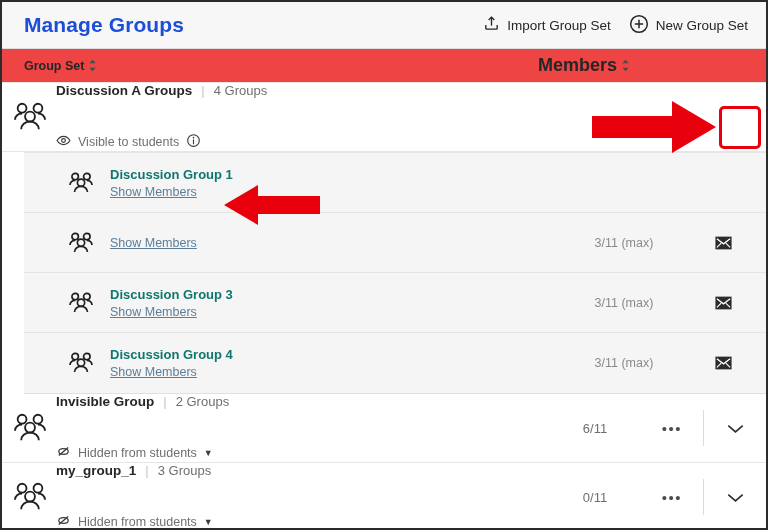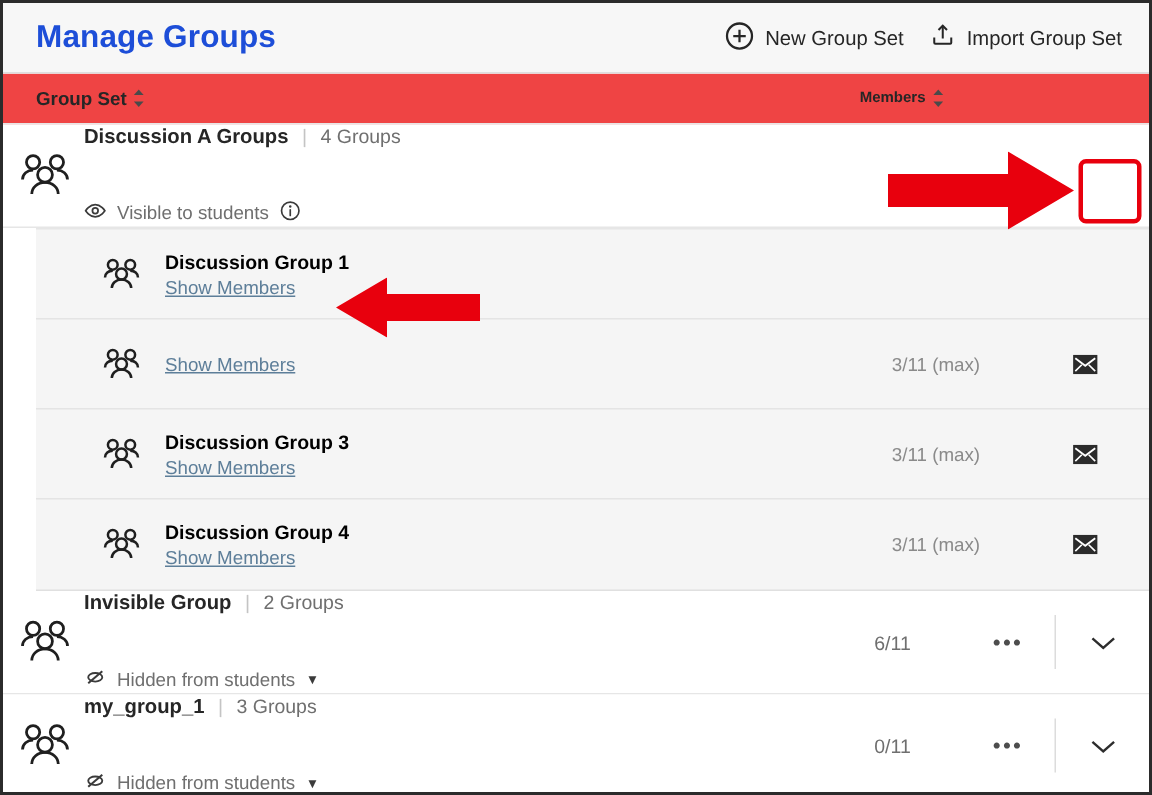--- a/index.html
+++ b/index.html
@@ -72,21 +72,21 @@
     font-weight: bold;
     color: #262626;
     display: flex;
     align-items: center;
     gap: 4px;
     cursor: pointer;
   }
   .col-header .col-members {
     margin-left: auto;
     margin-right: 112px;
-    font-size: 10px;
+    font-size: 18px;
     font-weight: bold;
     color: #262626;
     display: flex;
     align-items: center;
     gap: 4px;
     cursor: pointer;
     text-align: center;
   }
   .sort-arrows {
     display: inline-flex;
@@ -170,21 +170,21 @@
   .nested-row {
     display: flex;
     align-items: center;
     height: 60px;
     padding-left: 44px;
     border-bottom: 1px solid #e4e4e4;
   }
   .nested-row.last { border-bottom: none; }
   .ng-icon { width: 42px; flex: 0 0 42px; display: flex; align-items: center; }
   .ng-text { display: flex; flex-direction: column; gap: 3px; }
-  .ng-name { font-size: 13px; font-weight: bold; color: #000000; }
+  .ng-name { font-size: 13px; font-weight: bold; color: #0f766e; }
   .ng-link {
     font-size: 12.5px;
     color: #5d7e99;
     text-decoration: underline;
     cursor: pointer;
     align-self: flex-start;
   }
   .ng-right {
     margin-left: auto;
     display: flex;
@@ -222,40 +222,40 @@
 </style>
 </head>
 <body>
 
 <div id="app">
 
   <div class="page-header">
     <div class="page-title">Manage Groups</div>
 
     <div class="header-actions">
-
-      <button class="hdr-btn">
-        <span>
-          <svg width="20" height="20" viewBox="0 0 24 24" fill="none" stroke="#262626" stroke-width="1.8">
-            <circle cx="12" cy="12" r="10"></circle>
-            <path d="M12 7v10M7 12h10"></path>
-          </svg>
-        </span>
-        <span class="label">New Group Set</span>
-      </button>
 
       <button class="hdr-btn">
         <span>
           <svg width="17" height="17" viewBox="0 0 24 24" fill="none" stroke="#262626" stroke-width="1.9">
             <path d="M4 14v5a1 1 0 0 0 1 1h14a1 1 0 0 0 1-1v-5"></path>
             <path d="M12 15V3"></path>
             <path d="M8 7l4-4 4 4"></path>
           </svg>
         </span>
         <span class="label">Import Group Set</span>
+      </button>
+
+      <button class="hdr-btn">
+        <span>
+          <svg width="20" height="20" viewBox="0 0 24 24" fill="none" stroke="#262626" stroke-width="1.8">
+            <circle cx="12" cy="12" r="10"></circle>
+            <path d="M12 7v10M7 12h10"></path>
+          </svg>
+        </span>
+        <span class="label">New Group Set</span>
       </button>
 
     </div>
   </div>
 
   <div class="col-header">
     <div class="col-groupset">
       <span>Group Set</span>
       <span class="sort-arrows">
         <svg width="9" height="13" viewBox="0 0 10 14">

